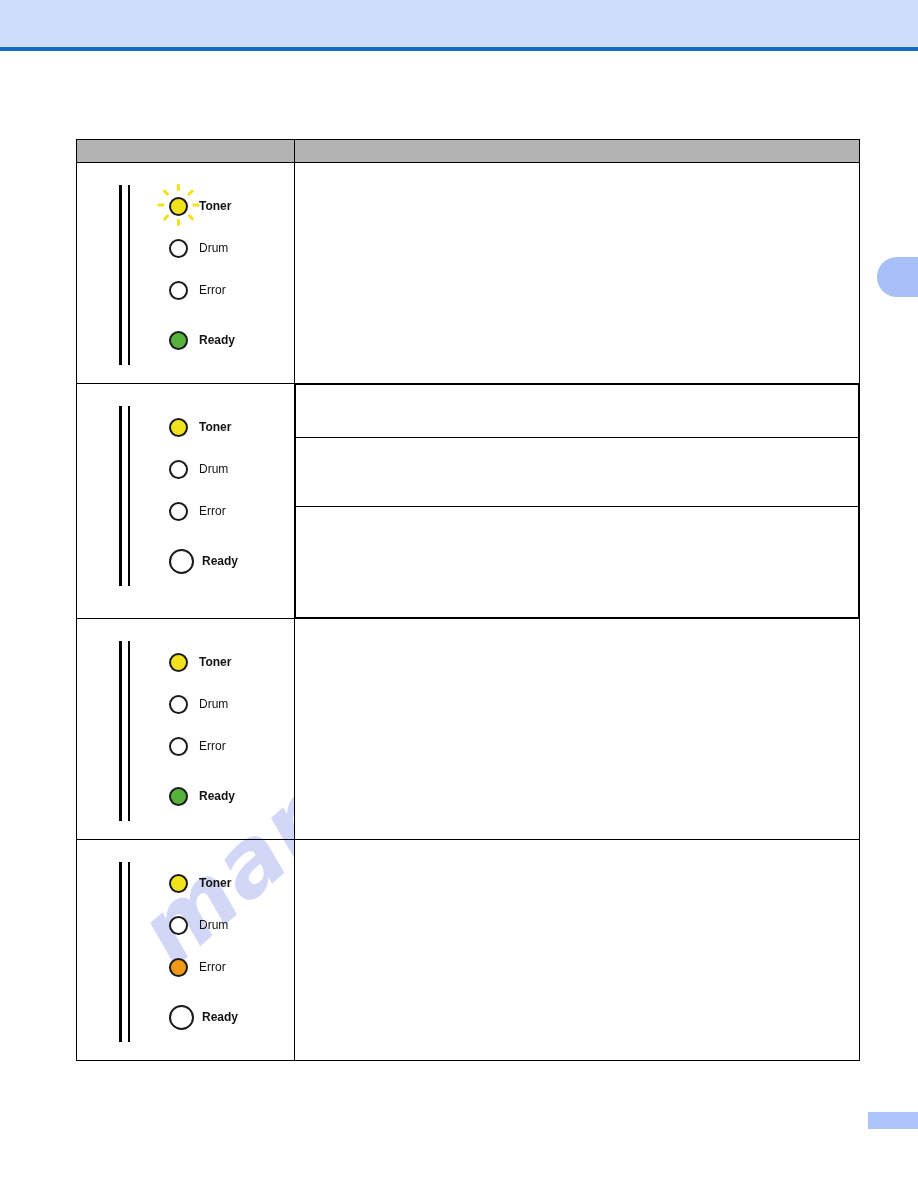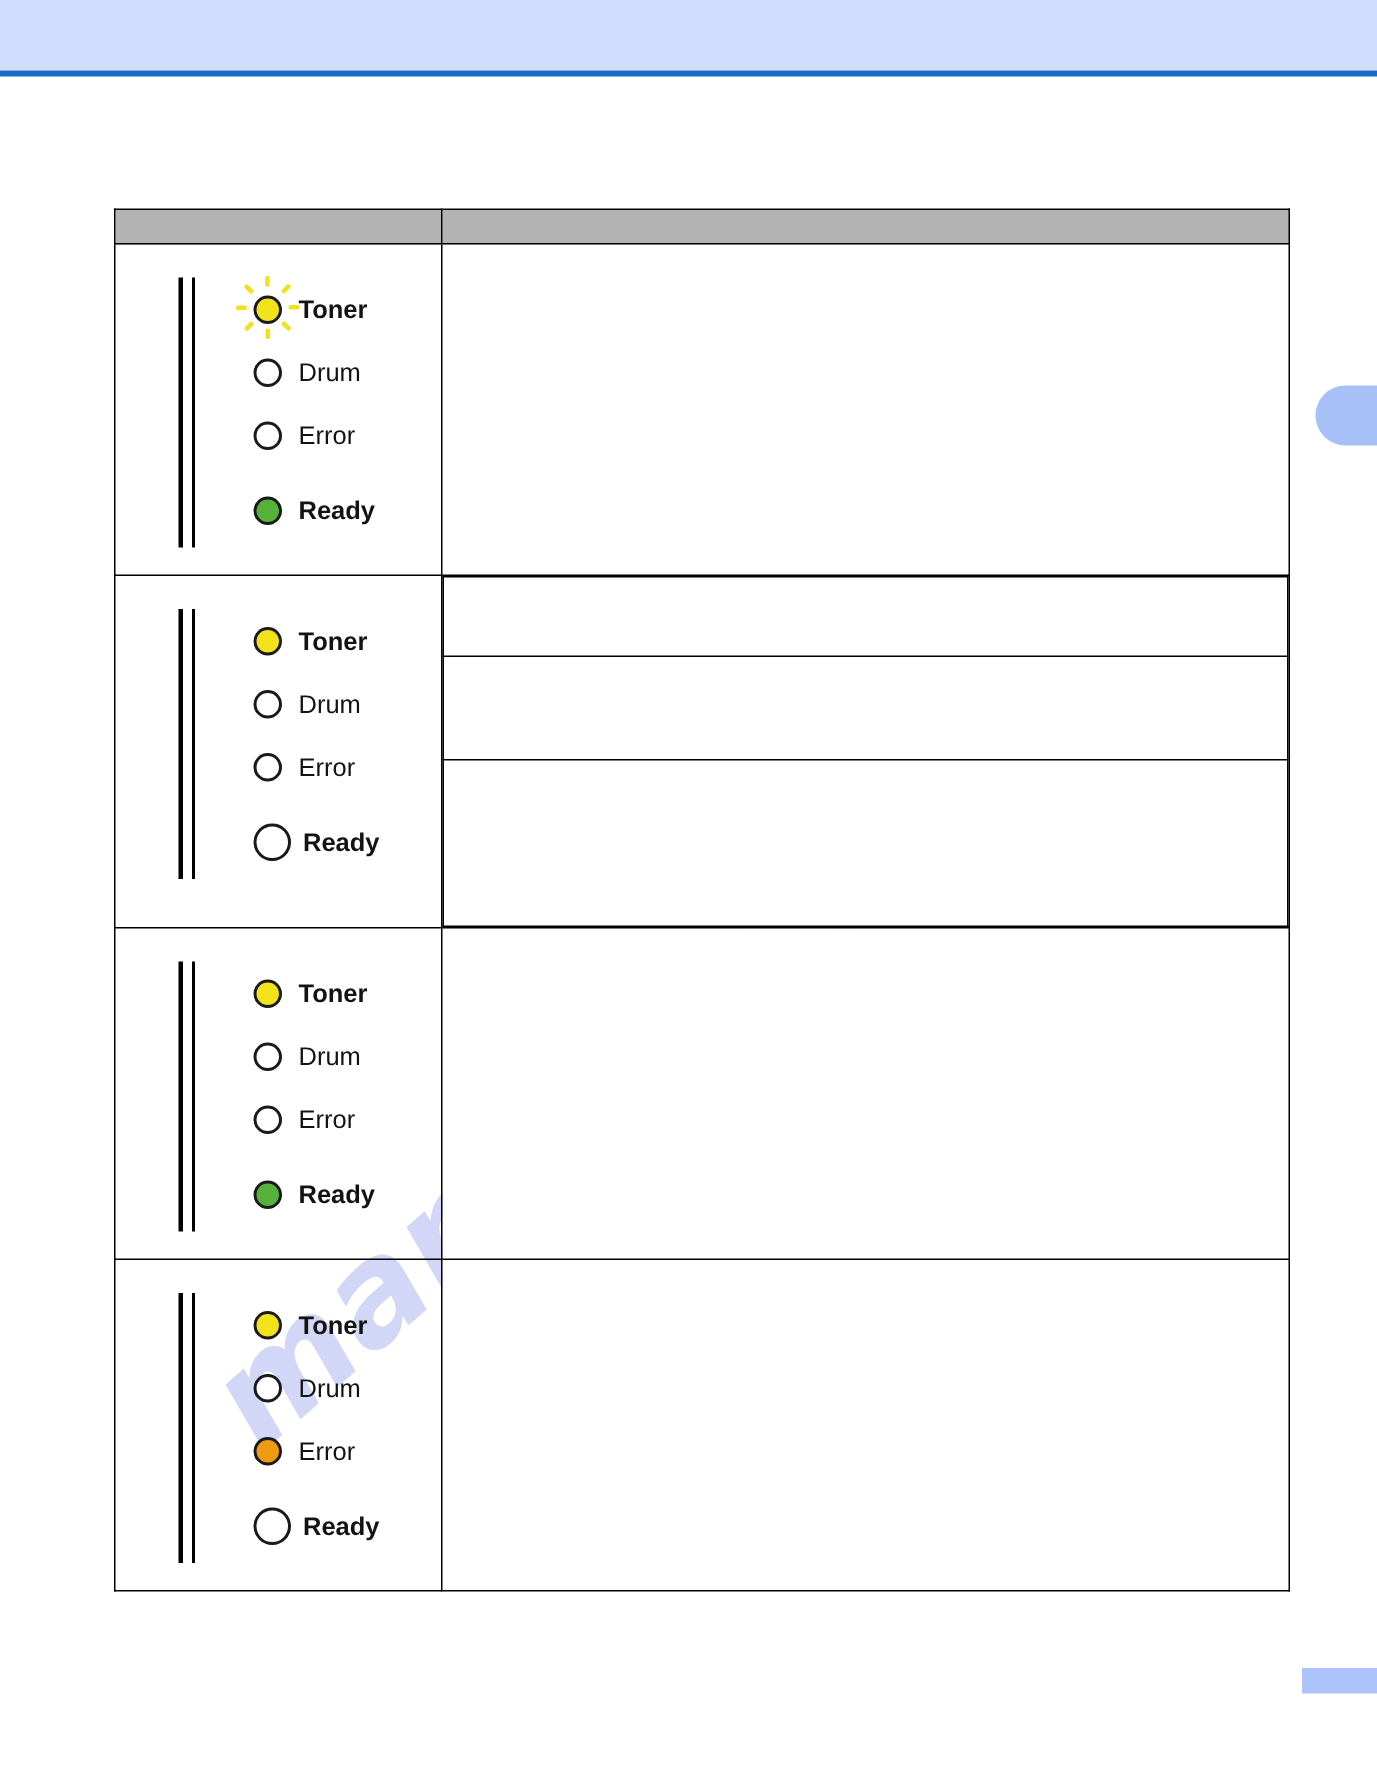--- a/index.html
+++ b/index.html
@@ -192,21 +192,21 @@
   .rays i:nth-child(2) { transform: rotate(45deg)  translateY(14px); }
   .rays i:nth-child(3) { transform: rotate(90deg)  translateY(14px); }
   .rays i:nth-child(4) { transform: rotate(135deg) translateY(14px); }
   .rays i:nth-child(5) { transform: rotate(180deg) translateY(14px); }
   .rays i:nth-child(6) { transform: rotate(225deg) translateY(14px); }
   .rays i:nth-child(7) { transform: rotate(270deg) translateY(14px); }
   .rays i:nth-child(8) { transform: rotate(315deg) translateY(14px); }
 
   .led-label {
     font-family: "Liberation Sans", sans-serif;
-    font-size: 17px;
+    font-size: 12px;
     color: #131313;
     line-height: 1;
     white-space: nowrap;
   }
   .led-label.strong { font-weight: bold; }
 </style>
 </head>
 <body>
 
 <div id="page-header-band"></div>

